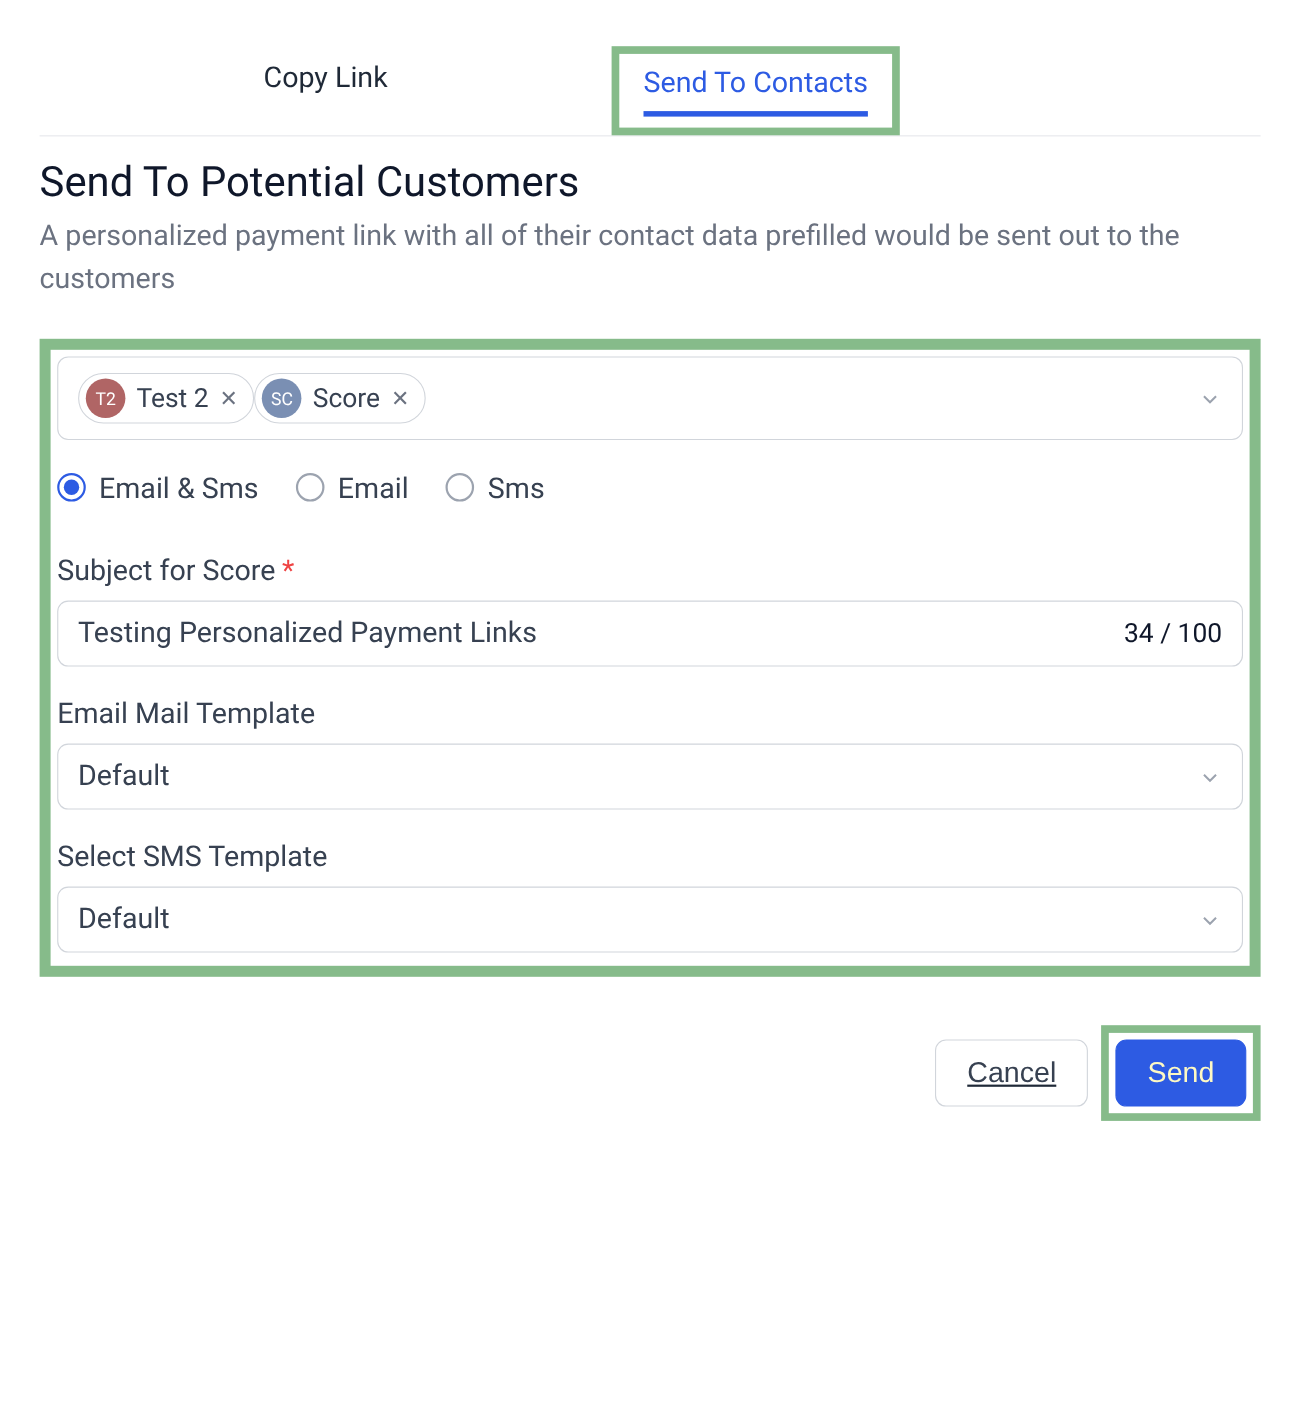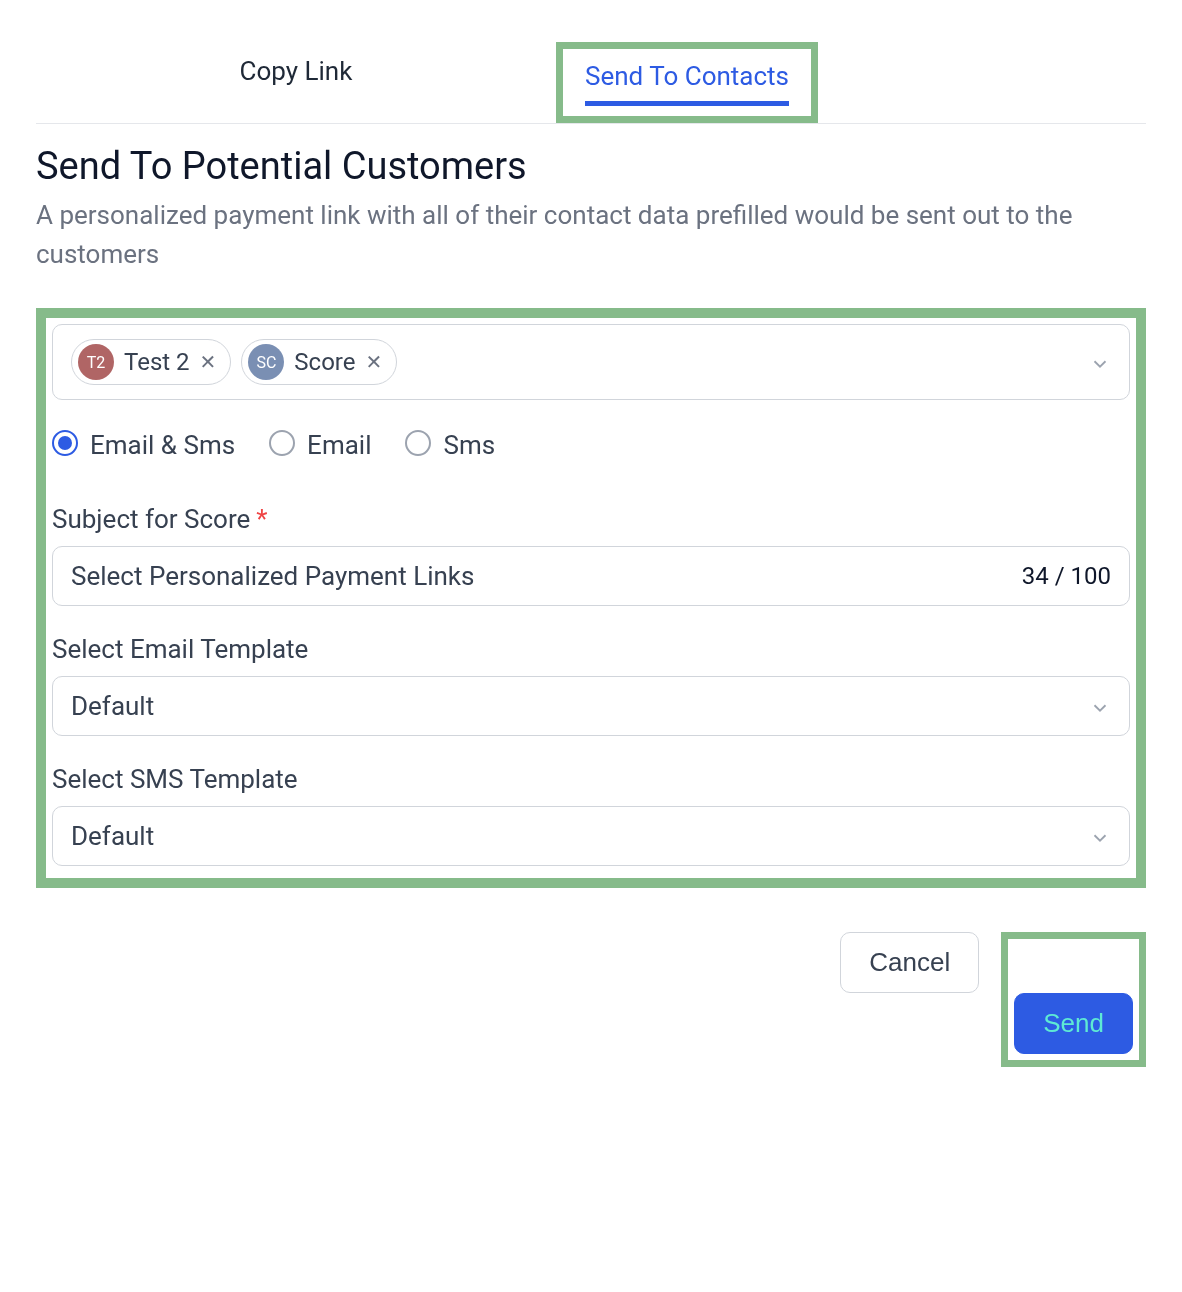--- a/index.html
+++ b/index.html
@@ -67,21 +67,21 @@
     color: #374151;
   }
   .input-row { display: flex; align-items: center; justify-content: space-between; width: 100%; }
   .counter { color: #0f172a; font-size: 24px; }
 
   .chevron {
     width: 22px; height: 22px; display: inline-block; flex: 0 0 auto;
   }
 
   
-  .chips { display: flex; gap: 10px; flex: 1 1 auto; align-items: center; }
+  .chips { display: flex; flex: 1 1 auto; align-items: center; }
   .chip {
     display: inline-flex; align-items: center; gap: 10px;
     border: 1px solid #d1d5db; border-radius: 999px;
     padding: 4px 14px 4px 6px; font-size: 24px; color: #374151;
     background: #fff;
   }
   .avatar {
     width: 36px; height: 36px; border-radius: 999px;
     display: inline-flex; align-items: center; justify-content: center;
     font-size: 16px; color: #fff;
@@ -94,27 +94,27 @@
   .radios { display: flex; gap: 34px; margin: 30px 0 44px 0; align-items: center; }
   .radio-opt { display: inline-flex; align-items: flex-start; gap: 12px; font-size: 26px; color: #374151; cursor: pointer; }
   .radio {
     width: 26px; height: 26px; border: 2px solid #9ca3af; border-radius: 999px;
     display: inline-flex; align-items: center; justify-content: center;
   }
   .radio.checked { border-color: #2d5be3; }
   .radio.checked::after { content:""; width: 14px; height: 14px; background:#2d5be3; border-radius:999px; }
 
   
-  .footer { display: flex; justify-content: flex-end; gap: 22px; margin-top: 44px; align-items:flex-start; }
+  .footer { display: flex; justify-content: flex-end; gap: 12px; margin-top: 44px; align-items:center;text-decoration:underline; }
   .btn {
     font-size: 26px; padding: 14px 28px; border-radius: 10px; cursor: pointer;
     border: 1px solid #d1d5db; background:#fff; color:#374151;
   }
   .send-wrap { border: 7px solid #86bb8a; padding: 6px; }
-  .btn-primary { background:#2d5be3; border-color:#2d5be3; color:#5eead4;margin-top:48px; }
+  .btn-primary { background:#2d5be3; border-color:#2d5be3; color:#fef9c3; }
 </style>
 </head>
 <body>
 <div class="wrap">
 
 <div class="tabs">
   <div class="tab tab-copy">Copy Link</div>
   <div class="tab-send-box">
     <div class="tab tab-send" style="padding:0">Send To Contacts</div>
     <div class="tab-send-underline"></div>
@@ -162,28 +162,28 @@
       <span>Sms</span>
     </label>
   </div>
 
   <div class="field">
     <div class="label">
       <span>Subject for Score</span><span class="required">*</span>
     </div>
     <div class="input">
       <div class="input-row">
-        <span>Select Personalized Payment Links</span>
+        <span>Testing Personalized Payment Links</span>
         <span class="counter">34 / 100</span>
       </div>
     </div>
   </div>
 
   <div class="field">
-    <div class="label">Select Email Template</div>
+    <div class="label">Email Mail Template</div>
     <div class="select">
       <span>Default</span>
       <span class="chevron">
         <svg viewBox="0 0 24 24" fill="none" stroke="#9ca3af" stroke-width="2">
               <polyline points="6 9 12 15 18 9"></polyline>
             </svg>
       </span>
     </div>
   </div>
 

